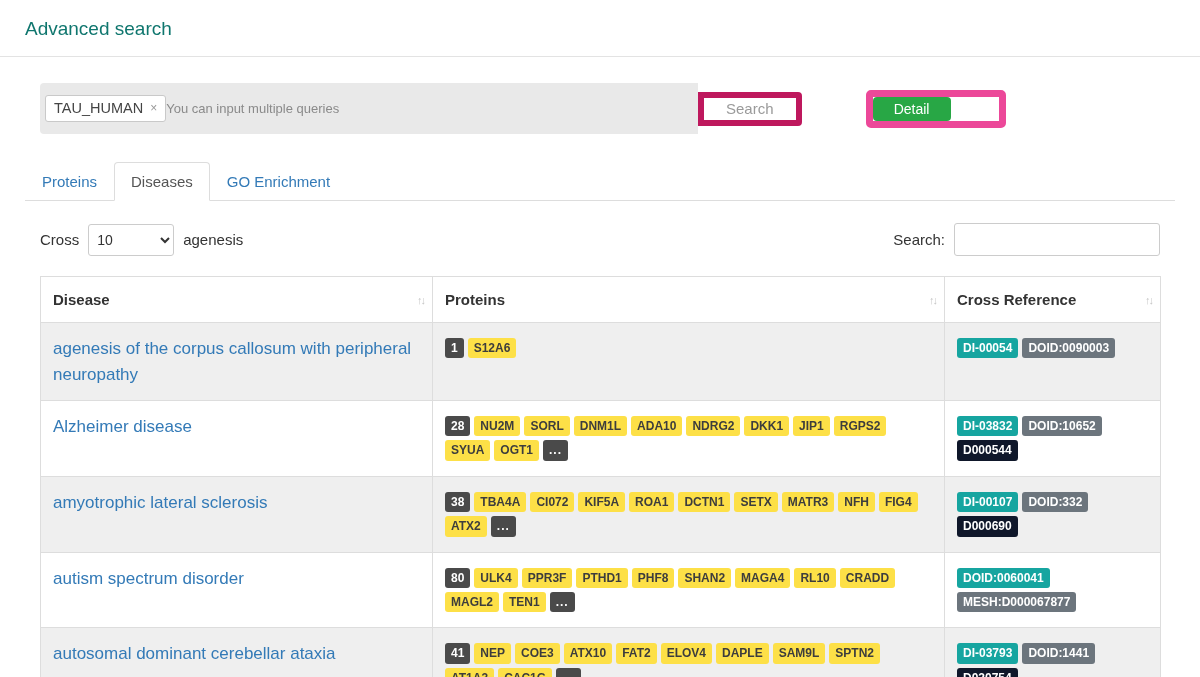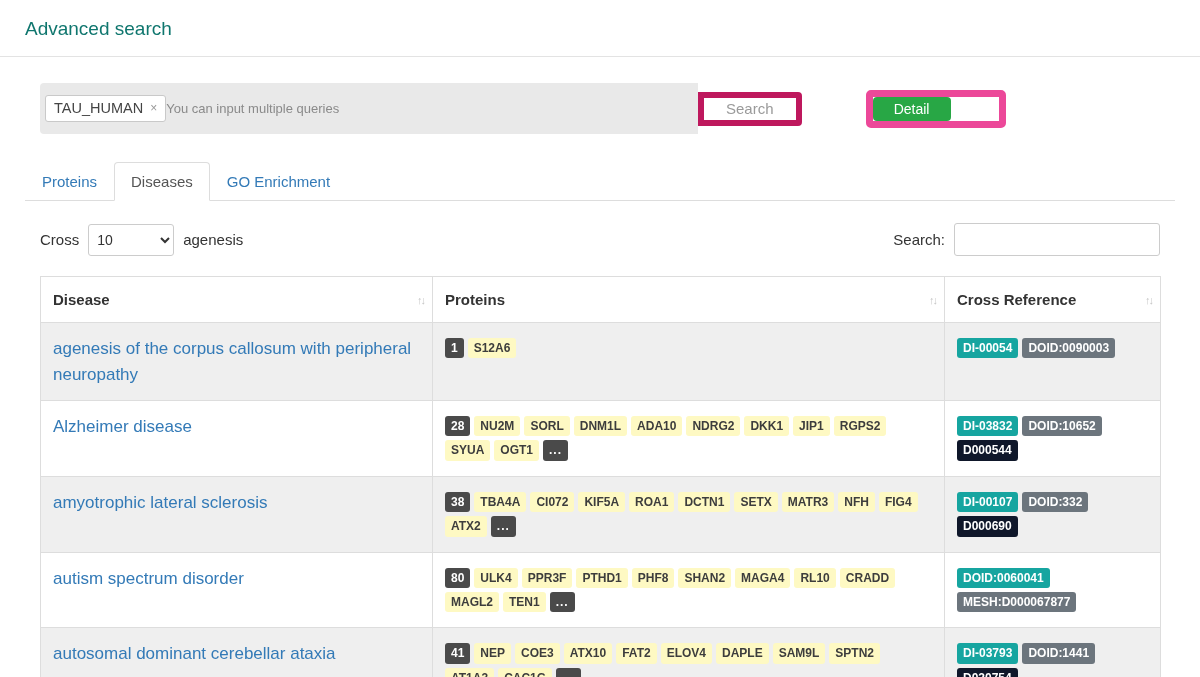--- a/index.html
+++ b/index.html
@@ -97,21 +97,21 @@
   .data-table tbody tr.even { background: #fff; }
   .disease-link {
     color: #337ab7; text-decoration: none; font-size: 17px; cursor: pointer; line-height: 1.5;
   }
   .badge {
     display: inline-block; padding: 3px 6px; border-radius: 3px;
     font-size: 12px; font-weight: bold; margin: 2px 4px 2px 0; line-height: 1.2;
     white-space: nowrap;
   }
   .badge.count { background: #4a4a4a; color: #fff; }
-  .badge.protein { background: #fef9c3; color: #3d3d3d; cursor: pointer; }
+  .badge.protein { background: #fde047; color: #3d3d3d; cursor: pointer; }
   .badge.ellipsis { background: #4a4a4a; color: #fff; letter-spacing: 1px; cursor: pointer; }
   .badge.teal { background: #16a5a0; color: #fff; }
   .badge.grey { background: #6c757d; color: #fff; }
   .badge.blue { background: #0f172a; color: #fff; }
 </style>
 </head>
 <body>
 
 <div class="page-header">Advanced search</div>
 

